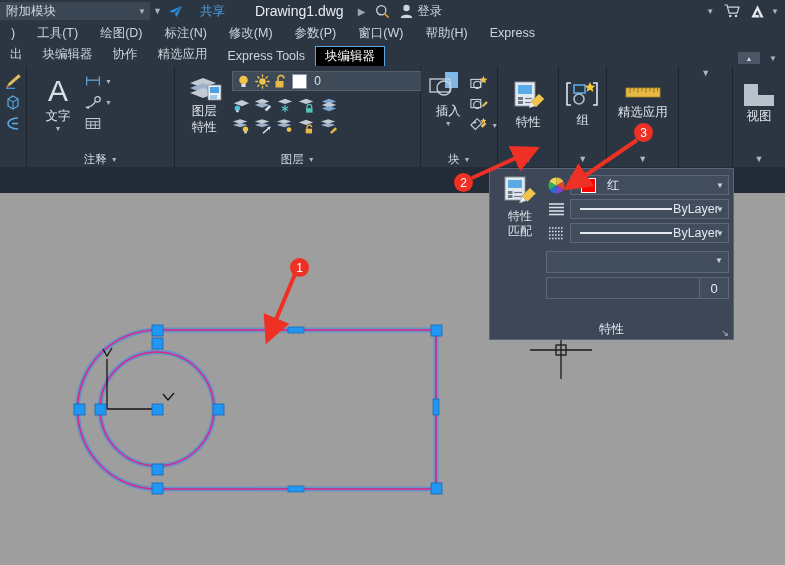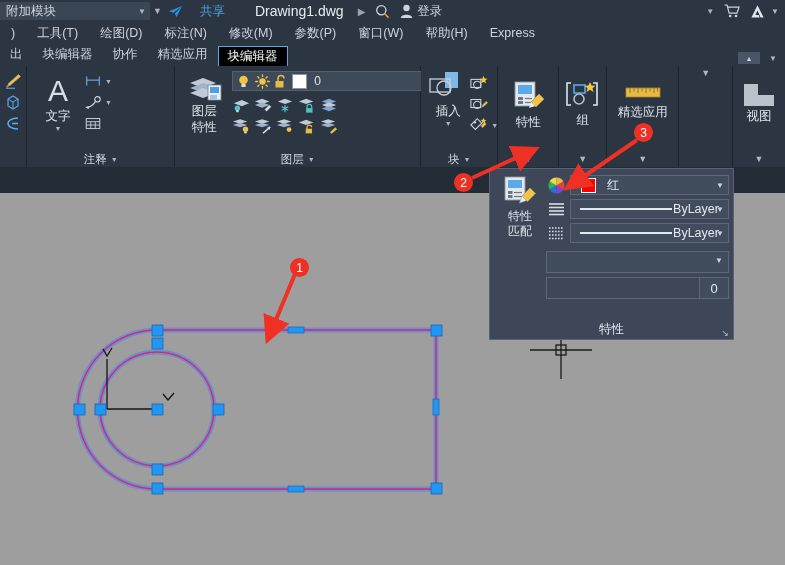--- a/index.html
+++ b/index.html
@@ -242,20 +242,21 @@
     <span class="mi">窗口(W)</span>
     <span class="mi">帮助(H)</span>
     <span class="mi">Express</span>
   </div>
 
   <div class="ribbon-tabs">
     <span class="rt">出</span>
     <span class="rt">块编辑器</span>
     <span class="rt">协作</span>
     <span class="rt">精选应用</span>
+    <span class="rt">Express Tools</span>
     <span class="rt active">块编辑器</span>
     <span class="rt-right">
       <span class="min-btn">▲</span>
       <span class="caret">▼</span>
     </span>
   </div>
 
   <div class="ribbon">
 
     <div class="panel" style="width:27px;">

